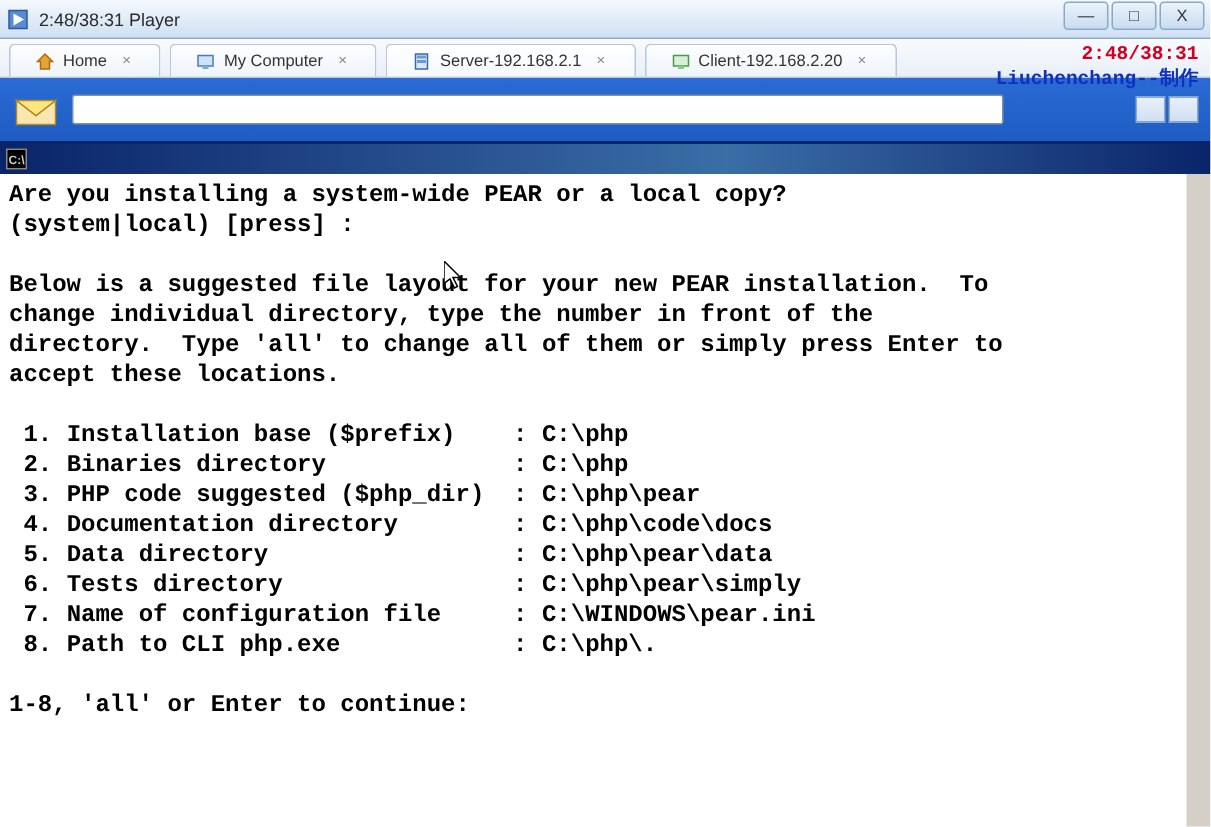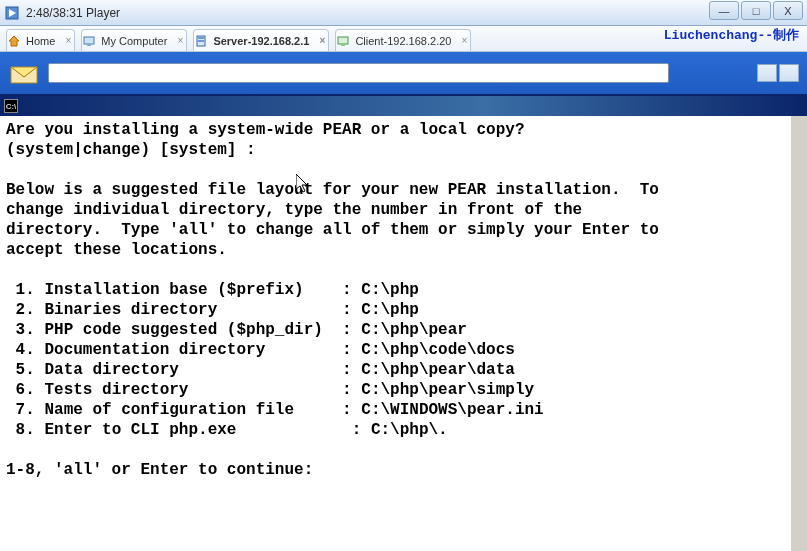--- a/index.html
+++ b/index.html
@@ -62,29 +62,29 @@
   padding: 0 6px;
   gap: 6px;
 }
 .tab {
   height: 22px;
   background: linear-gradient(to bottom, #fdfefe, #eef4fb);
   border: 1px solid #b8c8da;
   border-bottom: none;
   border-radius: 4px 4px 0 0;
   display: flex; align-items: center;
-  padding: 0 0;
+  padding: 0 16px;
   gap: 5px;
   cursor: pointer;
   font-size: 11px;
   color: #333;
 }
 .tab.active {
   background: linear-gradient(to bottom, #ffffff, #f5f9fd);
-  font-weight: bold;
+  font-weight: normal;
 }
 .tab .tab-icon {
   width: 14px; height: 14px;
   display: inline-flex; align-items: center; justify-content: center;
 }
 .tab .tab-close {
   width: 12px; height: 12px;
   display: inline-flex; align-items: center; justify-content: center;
   color: #888;
   font-size: 10px;
@@ -177,20 +177,21 @@
     <div class="win-btn">
         <span>□</span>
       </div>
     <div class="win-btn close">
         <span>X</span>
       </div>
   </div>
 </div>
 
 <div class="overlay-top">
+  <div>2:48/38:31</div>
   <div class="blue">Liuchenchang--制作</div>
 </div>
 
 <div class="tabbar">
   <div class="tab">
     <span class="tab-icon">
         <svg width="12" height="12" viewBox="0 0 12 12">
           <polygon points="6,1 11,6 9,6 9,11 3,11 3,6 1,6" fill="#e6a23c" stroke="#b06a00"></polygon>
         </svg>
       </span>
@@ -242,32 +243,32 @@
     <div class="sq"></div>
     <div class="sq"></div>
   </div>
 </div>
 
 <div class="cmd-window">
   <div class="cmd-titlebar">
     <span class="cmd-icon">C:\</span>
   </div>
   <div class="cmd-body"><span>Are you installing a system-wide PEAR or a local copy?</span>
-<span>(system|change) [system] :</span>
+<span>(system|local) [press] :</span>
 
 <span>Below is a suggested file layout for your new PEAR installation.  To</span>
 <span>change individual directory, type the number in front of the</span>
-<span>directory.  Type 'all' to change all of them or simply your Enter to</span>
+<span>directory.  Type 'all' to change all of them or simply press Enter to</span>
 <span>accept these locations.</span>
 
  <span>1</span>. <span>Installation base ($prefix)   </span> : <span>C:\php</span>
  <span>2</span>. <span>Binaries directory            </span> : <span>C:\php</span>
  <span>3</span>. <span>PHP code suggested ($php_dir) </span> : <span>C:\php\pear</span>
  <span>4</span>. <span>Documentation directory       </span> : <span>C:\php\code\docs</span>
  <span>5</span>. <span>Data directory                </span> : <span>C:\php\pear\data</span>
  <span>6</span>. <span>Tests directory               </span> : <span>C:\php\pear\simply</span>
  <span>7</span>. <span>Name of configuration file    </span> : <span>C:\WINDOWS\pear.ini</span>
- <span>8</span>. <span>Enter to CLI php.exe           </span> : <span>C:\php\.</span>
+ <span>8</span>. <span>Path to CLI php.exe           </span> : <span>C:\php\.</span>
 
 <span>1-8, 'all' or Enter to continue:</span><span class="cursor-arrow"><svg width="14" height="20" viewBox="0 0 14 20">
           <polygon points="0,0 0,15 4,12 7,18 9,17 6,11 11,11" fill="#fff" stroke="#000" stroke-width="1"></polygon>
         </svg></span></div>
 </div>
 
 </body></html>

